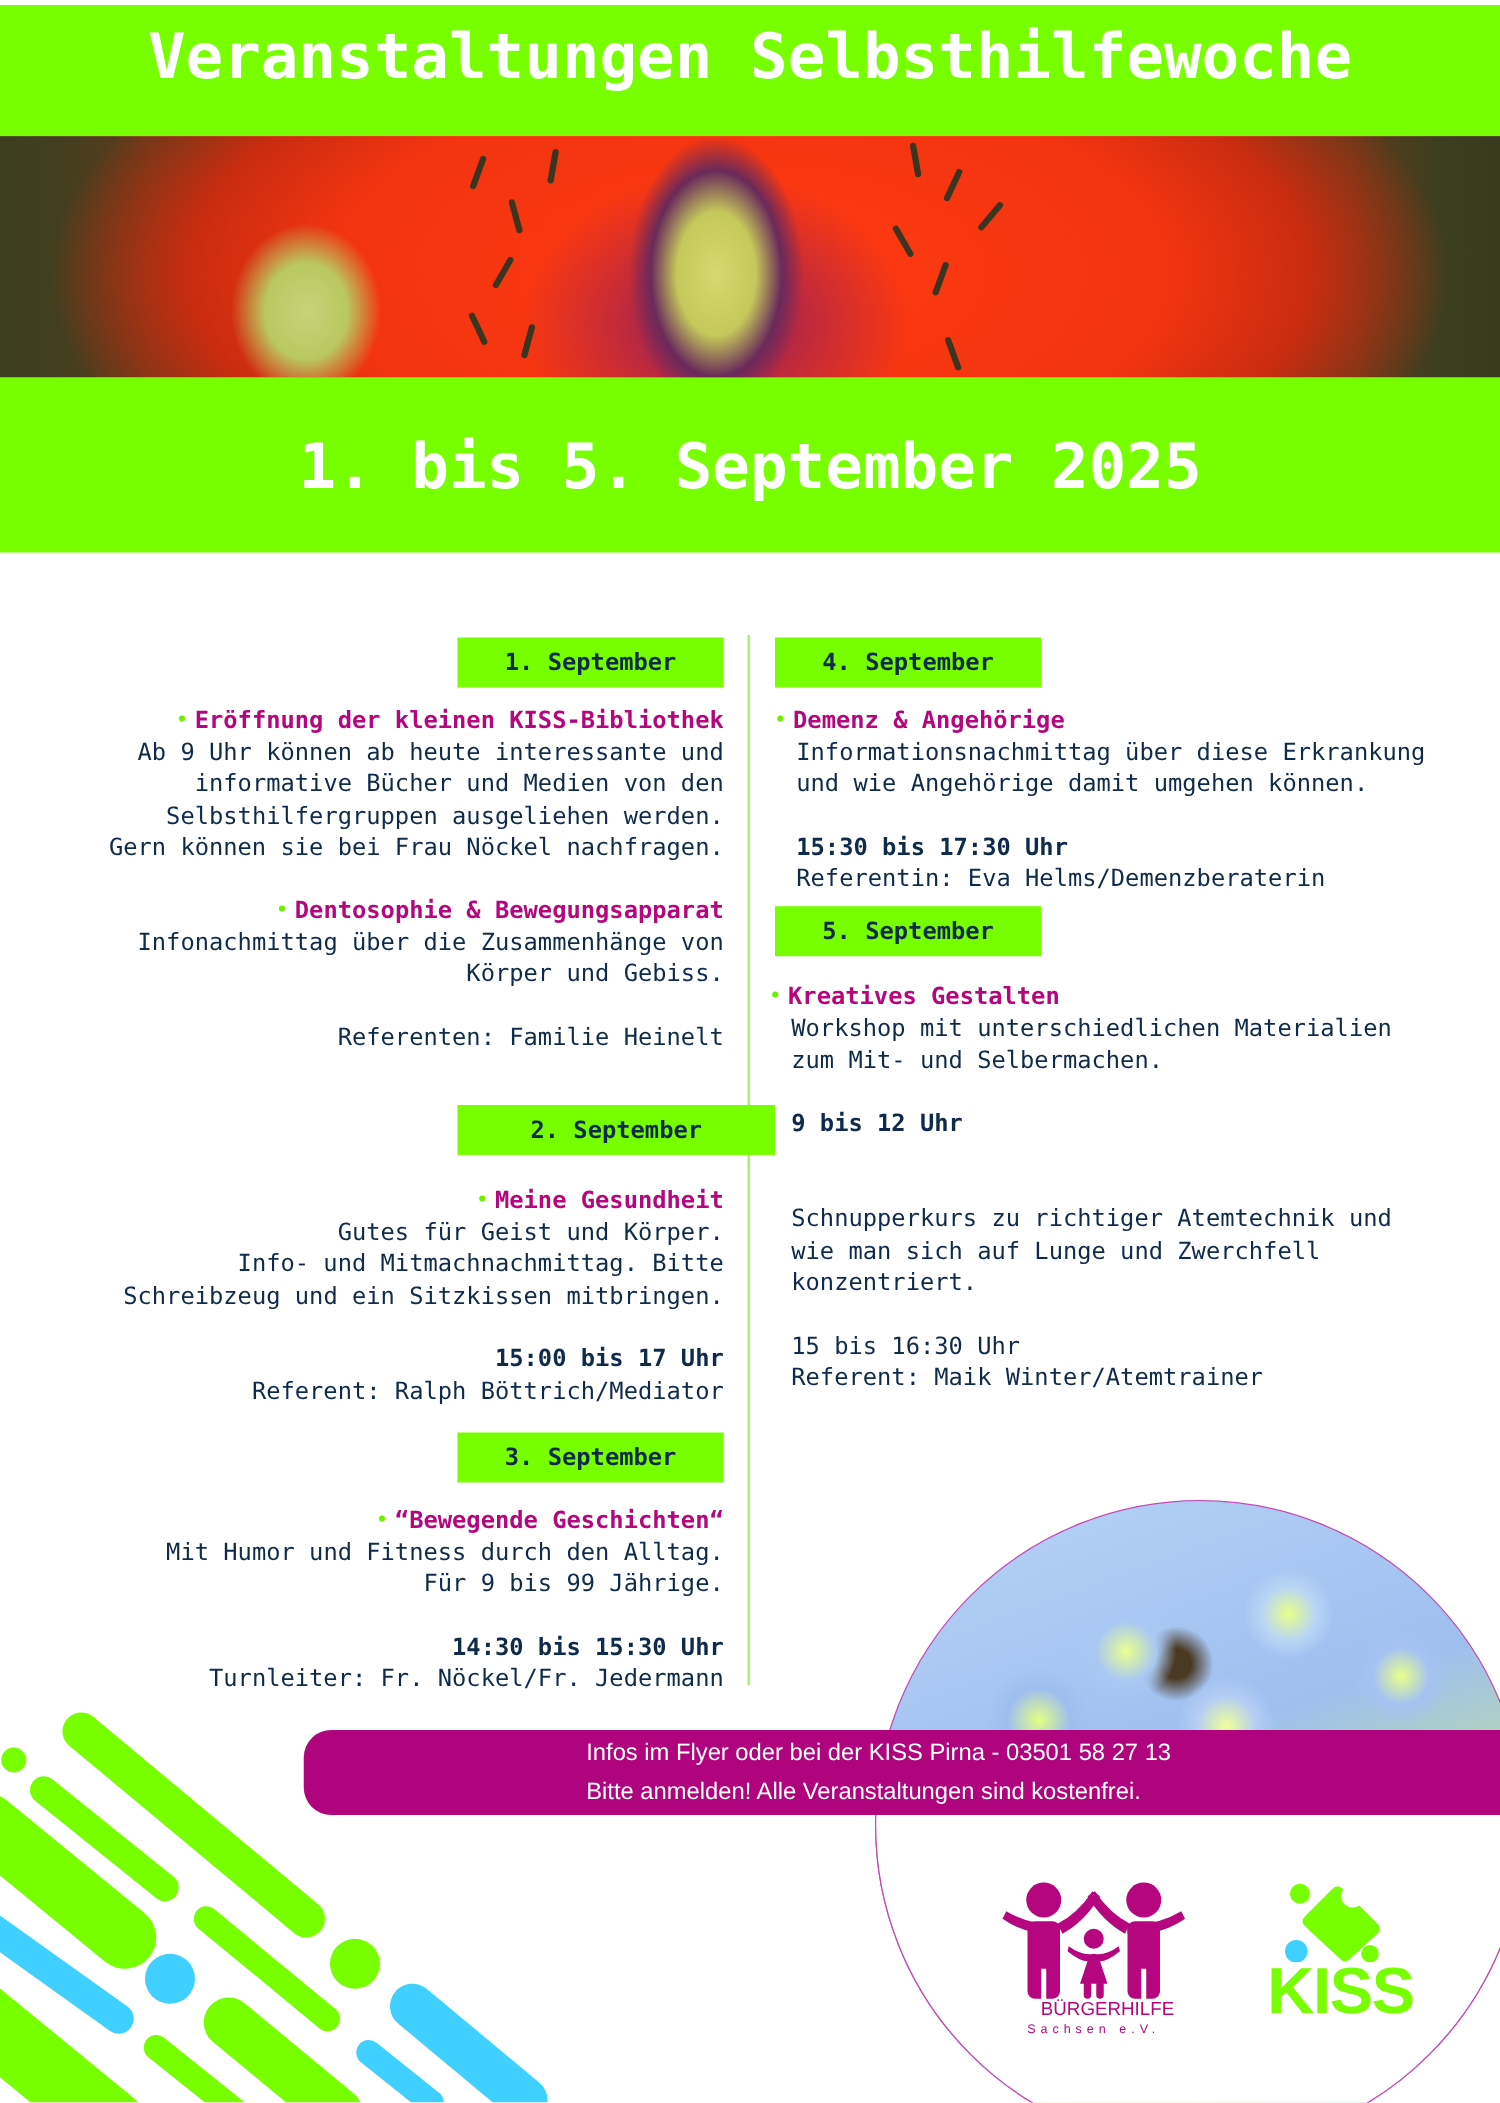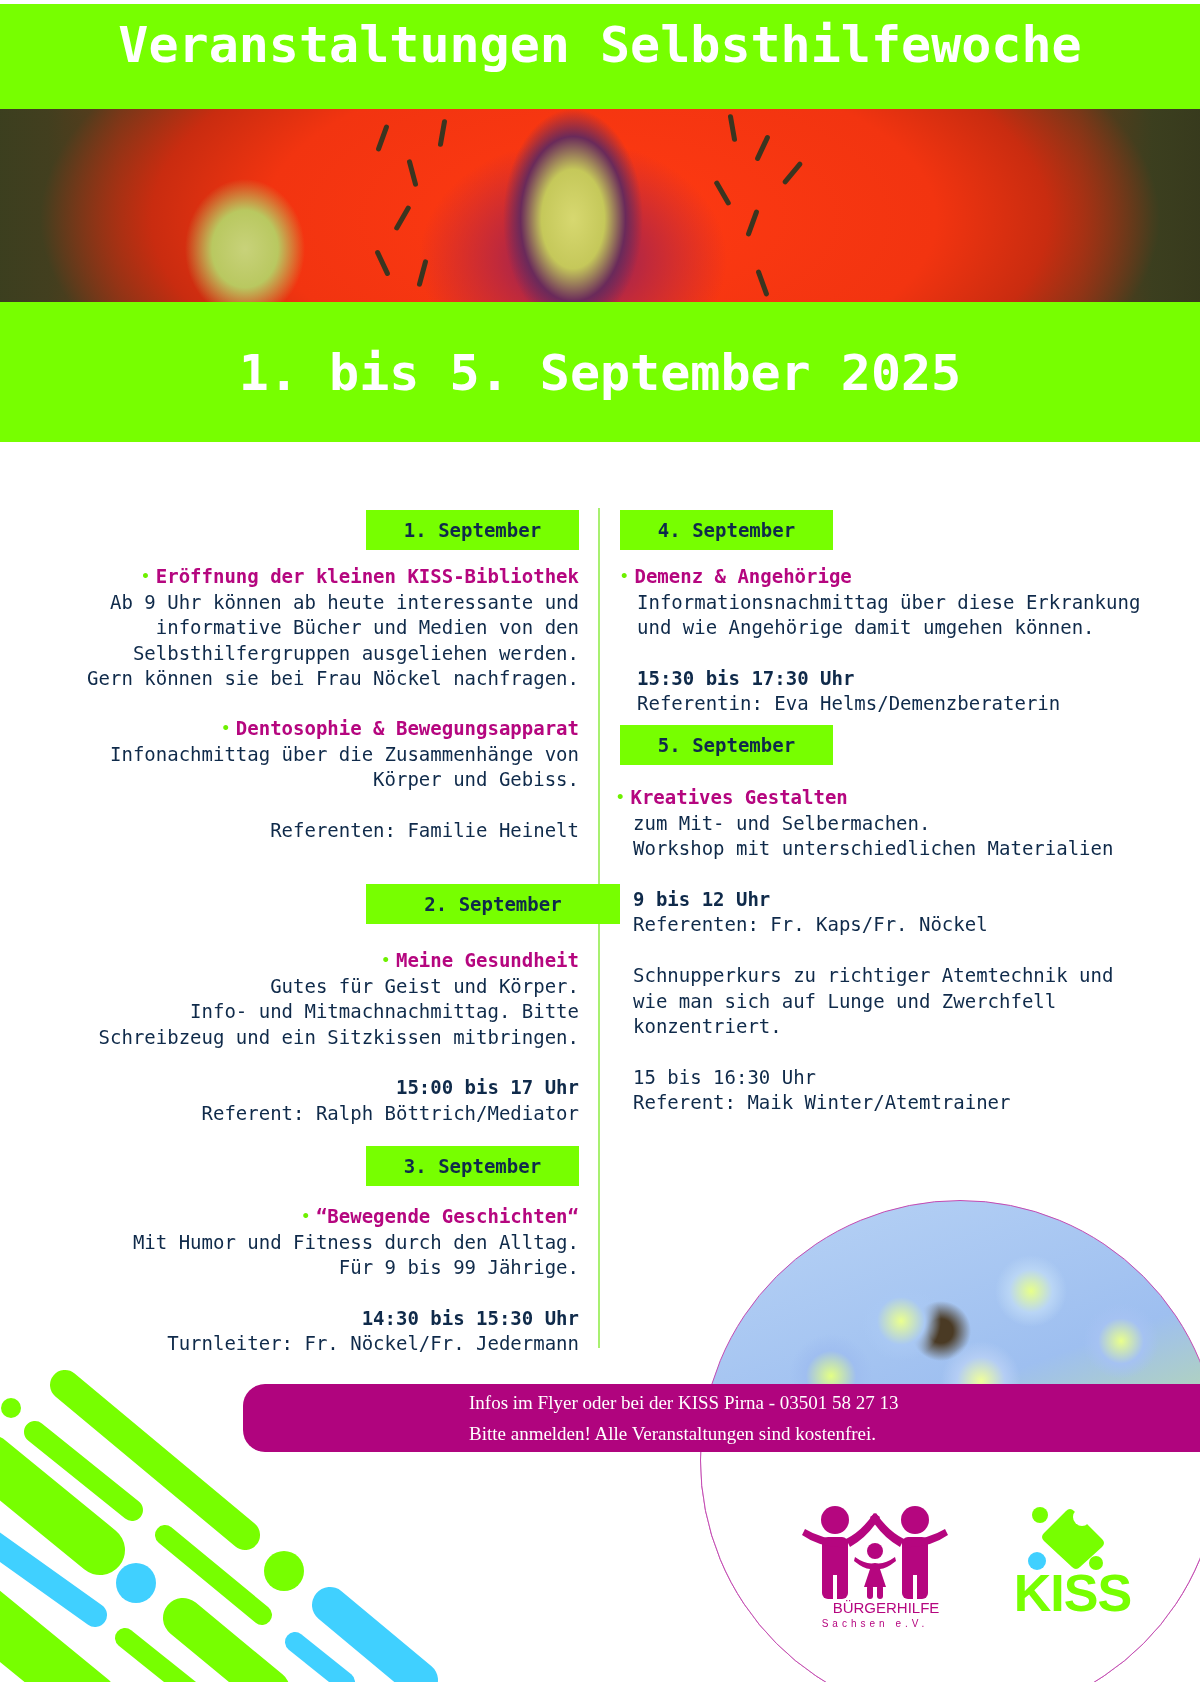--- a/index.html
+++ b/index.html
@@ -73,21 +73,21 @@
       radial-gradient(circle 40px at 60px 250px, #dcff80 0%, #a1c0f0 60%, rgba(150,180,240,0) 100%),
       radial-gradient(circle 30px at 240px 130px, #4a3a24 0%, #4a3a24 40%, rgba(74,58,36,0) 100%),
       linear-gradient(160deg, #b8d3f5 0%, #9ebff0 40%, #c9ec7c 70%, #a7c6f2 100%);
   }
 
   .info-banner {
     position: absolute; left: 243px; top: 1384px; width: 957px; height: 68px;
     background: #b0047e; border-radius: 22px 0 0 22px;
   }
   .info-banner .line {
-    position: absolute; left: 226px; font-family: Liberation Serif, serif;
+    position: absolute; left: 226px; font-family: Liberation Sans, sans-serif;
     font-size: 19px; color: #ffffff; white-space: pre;
   }
 
   .deco { position: absolute; left: 0; top: 1360px; width: 450px; height: 322px; overflow: hidden; }
 
   .logo-bh { position: absolute; left: 800px; top: 1505px; width: 150px; height: 130px; }
   .logo-bh .bh-name {
     position: absolute; left: 11px; top: 94px; width: 150px; text-align: center;
     font-family: "Liberation Sans", sans-serif; font-size: 15px; color: #b5067f; letter-spacing: 0px;
   }
@@ -179,25 +179,24 @@
   <div class="line" style="padding-left:17px">und wie Angehörige damit umgehen können.</div>
   <div class="gap"></div>
   <div class="time" style="padding-left:17px">15:30 bis 17:30 Uhr</div>
   <div class="line" style="padding-left:17px">Referentin: Eva Helms/Demenzberaterin</div>
 </div>
 
 <div class="day-label" style="left:620px;top:725px;width:213px;">5. September</div>
 
 <div class="event right" style="left:616px;top:785px;">
   <div><span class="bullet">•</span><span class="ev-title">Kreatives Gestalten</span></div>
+  <div class="line" style="padding-left:17px">Workshop mit unterschiedlichen Materialien</div>
   <div class="line" style="padding-left:17px">zum Mit- und Selbermachen.</div>
-  <div class="line" style="padding-left:17px">Workshop mit unterschiedlichen Materialien</div>
   <div class="gap"></div>
   <div class="time" style="padding-left:17px">9 bis 12 Uhr</div>
-  <div class="line" style="padding-left:17px">Referenten: Fr. Kaps/Fr. Nöckel</div>
 </div>
 
 <div class="event right" style="left:616px;top:963px;">
   <div class="line" style="padding-left:17px">Schnupperkurs zu richtiger Atemtechnik und</div>
   <div class="line" style="padding-left:17px">wie man sich auf Lunge und Zwerchfell</div>
   <div class="line" style="padding-left:17px">konzentriert.</div>
   <div class="gap"></div>
   <div class="time regular" style="padding-left:17px">15 bis 16:30 Uhr</div>
   <div class="line" style="padding-left:17px">Referent: Maik Winter/Atemtrainer</div>
 </div>

